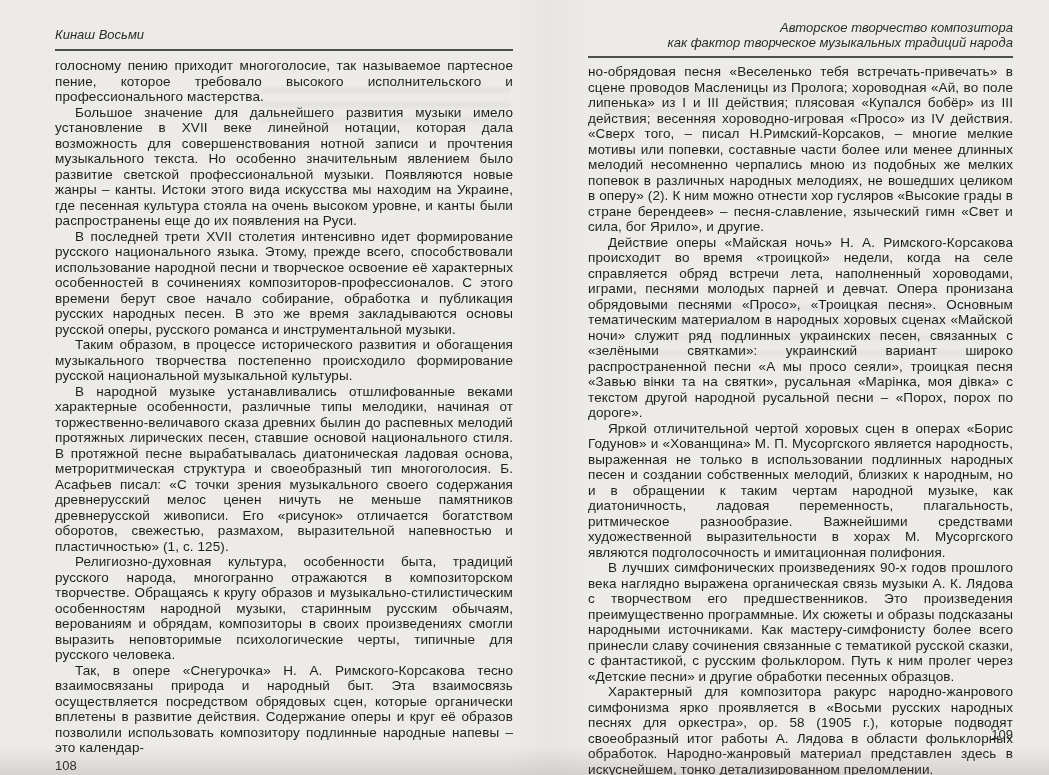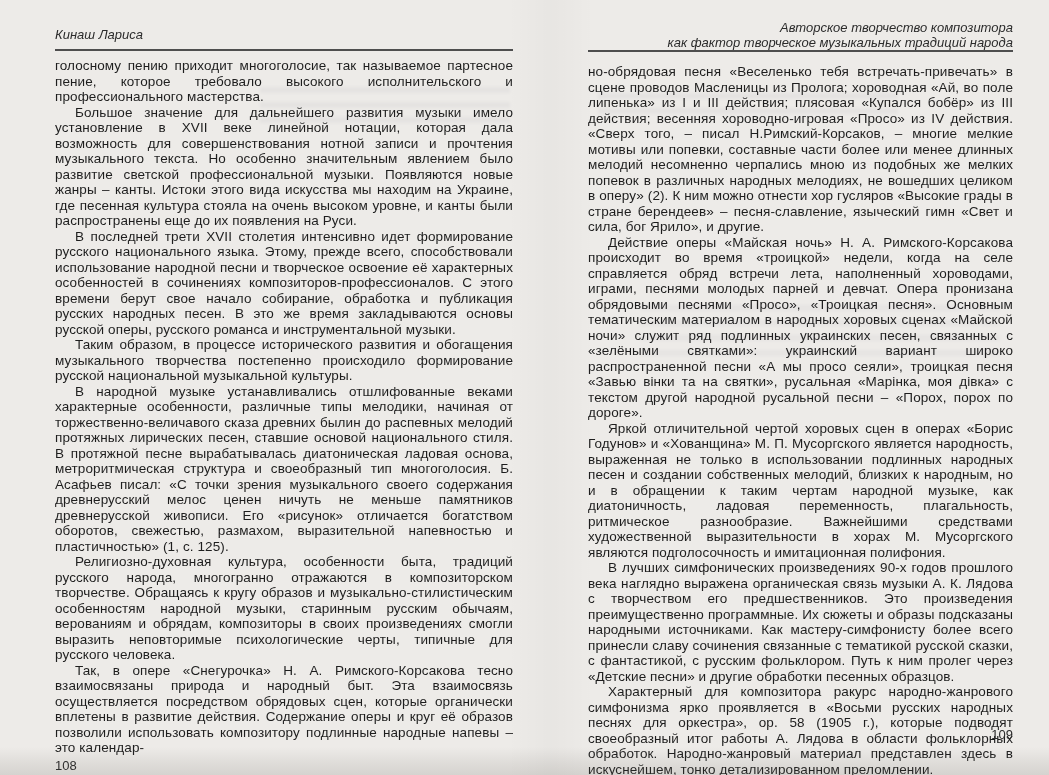--- a/index.html
+++ b/index.html
@@ -41,21 +41,21 @@
 
   .running-head {
     position: absolute;
     font-style: italic;
     font-size: 13px;
     line-height: 15px;
     color: #2b2b2b;
     border-bottom: 2px solid #4e4e4e;
   }
   .running-head.left  { left: 55px;  top: 27px; width: 458px; padding-bottom: 7px; }
-  .running-head.right { left: 588px; top: 20px; width: 425px; padding-bottom: 0; text-align: right; }
+  .running-head.right { left: 588px; top: 20px; width: 425px; padding-bottom: 6px; text-align: right; }
 
   .page-body {
     position: absolute;
     font-size: 13.5px;
     line-height: 15.5px;
     text-align: justify;
     letter-spacing: 0.1px;
   }
   .page-body.left  { left: 55px;  top: 58px; width: 458px; }
   .page-body.right { left: 588px; top: 64px; width: 425px; }
@@ -70,21 +70,21 @@
   }
   .pagenum.left  { left: 55px;  top: 713px; margin-top: 45px; }
   .pagenum.right { left: 588px; top: 727px; width: 425px; text-align: right; }
 </style>
 </head>
 <body>
 
 <div class="scan">
 
   <div class="running-head left">
-    <span>Кинаш Лариса</span>
+    <span>Кинаш Восьми</span>
   </div>
 
   <div class="page-body left">
     <p class="cont">голосному пению приходит многоголосие, так называемое партесное пение, которое требовало высокого исполнительского и профессионального мастерства.</p>
     <p>Большое значение для дальнейшего развития музыки имело установление в XVII веке линейной нотации, которая дала возможность для совершенствования нотной записи и прочтения музыкального текста. Но особенно значительным явлением было развитие светской профессиональной музыки. Появляются новые жанры – канты. Истоки этого вида искусства мы находим на Украине, где песенная культура стояла на очень высоком уровне, и канты были распространены еще до их появления на Руси.</p>
     <p>В последней трети XVII столетия интенсивно идет формирование русского национального языка. Этому, прежде всего, способствовали использование народной песни и творческое освоение её характерных особенностей в сочинениях композиторов-профессионалов. С этого времени берут свое начало собирание, обработка и публикация русских народных песен. В это же время закладываются основы русской оперы, русского романса и инструментальной музыки.</p>
     <p>Таким образом, в процессе исторического развития и обогащения музыкального творчества постепенно происходило формирование русской национальной музыкальной культуры.</p>
     <p>В народной музыке устанавливались отшлифованные веками характерные особенности, различные типы мелодики, начиная от торжественно-величавого сказа древних былин до распевных мелодий протяжных лирических песен, ставшие основой национального стиля. В протяжной песне вырабатывалась диатоническая ладовая основа, метроритмическая структура и своеобразный тип многоголосия. Б. Асафьев писал: «С точки зрения музыкального своего содержания древнерусский мелос ценен ничуть не меньше памятников древнерусской живописи. Его «рисунок» отличается богатством оборотов, свежестью, размахом, выразительной напевностью и пластичностью» (1, с. 125).</p>
     <p>Религиозно-духовная культура, особенности быта, традиций русского народа, многогранно отражаются в композиторском творчестве. Обращаясь к кругу образов и музыкально-стилистическим особенностям народной музыки, старинным русским обычаям, верованиям и обрядам, композиторы в своих произведениях смогли выразить неповторимые психологические черты, типичные для русского человека.</p>
     <p>Так, в опере «Снегурочка» Н. А. Римского-Корсакова тесно взаимосвязаны природа и народный быт. Эта взаимосвязь осуществляется посредством обрядовых сцен, которые органически вплетены в развитие действия. Содержание оперы и круг её образов позволили использовать композитору подлинные народные напевы – это календар-</p>

